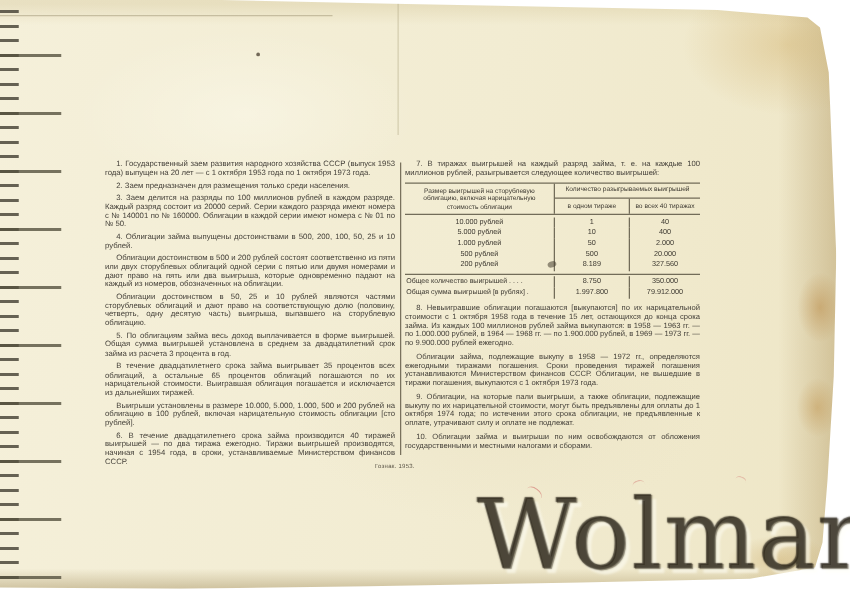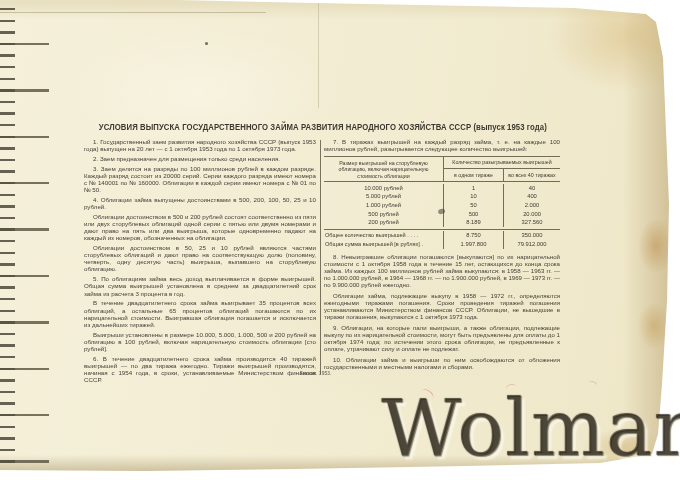--- a/index.html
+++ b/index.html
@@ -107,23 +107,20 @@
   <div class="perf">
     <div class="short"></div>
     <div class="long"></div>
   </div>
   <div class="crease-h"></div>
   <div class="crease-v"></div>
   <div class="speck"></div>
 </div>
 
 <div class="content">
-  <div class="title">
-    <span>УСЛОВИЯ ВЫПУСКА ГОСУДАРСТВЕННОГО ЗАЙМА РАЗВИТИЯ НАРОДНОГО ХОЗЯЙСТВА СССР (выпуск 1953 года)</span>
-  </div>
 
   <div class="cols">
     <div class="col-left">
       <p class="p">1. Государственный заем развития народного хозяйства СССР (выпуск 1953 года) выпущен на 20 лет — с 1 октября 1953 года по 1 октября 1973 года.</p>
       <p class="p">2. Заем предназначен для размещения только среди населения.</p>
       <p class="p">3. Заем делится на разряды по 100 миллионов рублей в каждом разряде. Каждый разряд состоит из 20000 серий. Серии каждого разряда имеют номера с № 140001 по № 160000. Облигации в каждой серии имеют номера с № 01 по № 50.</p>
       <p class="p">4. Облигации займа выпущены достоинствами в 500, 200, 100, 50, 25 и 10 рублей.</p>
       <p class="p">Облигации достоинством в 500 и 200 рублей состоят соответственно из пяти или двух сторублевых облигаций одной серии с пятью или двумя номерами и дают право на пять или два выигрыша, которые одновременно падают на каждый из номеров, обозначенных на облигации.</p>
       <p class="p">Облигации достоинством в 50, 25 и 10 рублей являются частями сторублевых облигаций и дают право на соответствующую долю (половину, четверть, одну десятую часть) выигрыша, выпавшего на сторублевую облигацию.</p>
       <p class="p">5. По облигациям займа весь доход выплачивается в форме выигрышей. Общая сумма выигрышей установлена в среднем за двадцатилетний срок займа из расчета 3 процента в год.</p>

